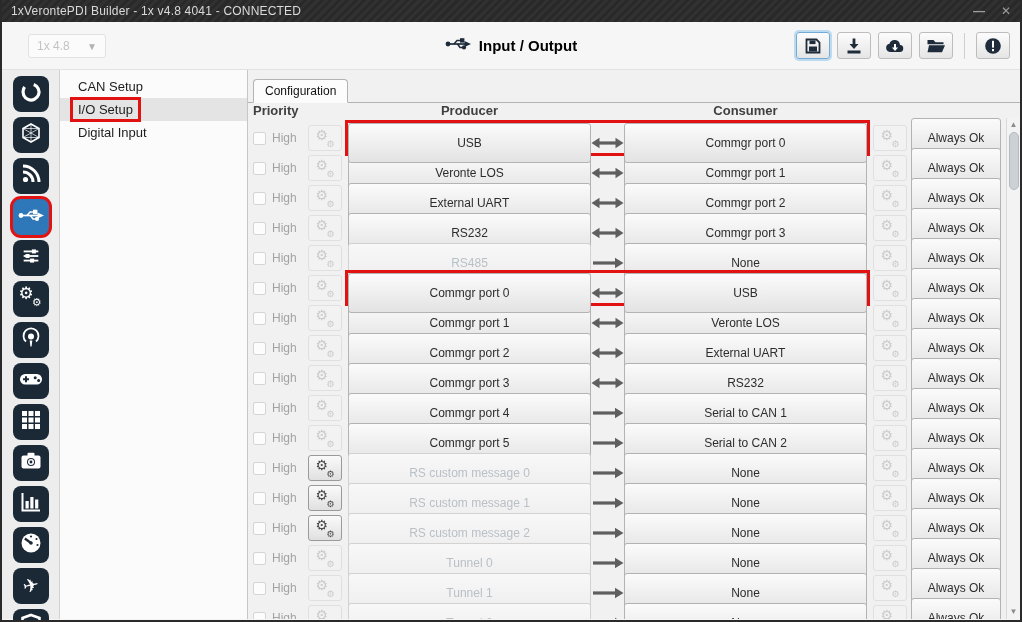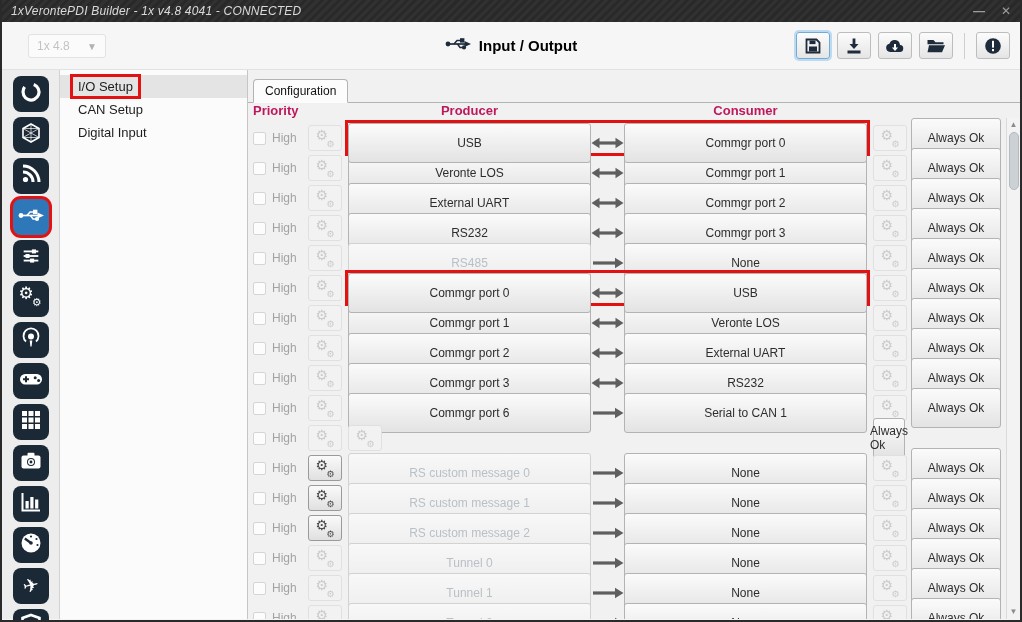--- a/index.html
+++ b/index.html
@@ -11,21 +11,21 @@
   }
   .window {
     width:1022px; height:622px; position:relative; overflow:hidden;
     border:2px solid #2a2a2a; border-top:none; background:#f4f4f4;
   }
   
   .titlebar {
     height:22px;
     background:repeating-linear-gradient(135deg,#313131 0 3px,#292929 3px 6px);
     display:flex; align-items:center; padding:0 9px;
-    color:#dadada; font-size:12px;font-style:italic;
+    color:#dadada; font-size:12px;
   }
   .titlebar .title { flex:1; letter-spacing:0.2px; }
   .titlebar .ctl { color:#9d9d9d; margin-left:16px; font-size:12px; font-weight:bold; cursor:default; }
   
   .toolbar {
     height:48px; background:#f6f6f6; border-bottom:1px solid #e2e2e2;
     position:relative; display:flex; align-items:center; justify-content:center;
   }
   .dropdown {
     position:absolute; left:26px; top:12px; width:78px; height:24px;
@@ -69,21 +69,21 @@
   .tabbar { height:33px; border-bottom:1px solid #b3b3b3; display:flex; align-items:flex-end; padding-left:5px; }
   .tab {
     height:24px; background:#fcfcfc; border:1px solid #b3b3b3; border-bottom:1px solid #fcfcfc;
     border-radius:4px 4px 0 0; font-size:12px; color:#111;
     display:flex; align-items:center; padding:0 11px; margin-bottom:-1px; z-index:2;
   }
   .grid-head, .row {
     display:grid; grid-template-columns:13px 30px 34px 519px 32px 90px;
     column-gap:6px; padding-left:5px; align-items:center;
   }
-  .grid-head { height:15px; font-weight:bold; font-size:13px; color:#be185d; margin-top:0px; }
+  .grid-head { height:15px; font-weight:bold; font-size:13px; color:#404040; margin-top:0px; }
   .gh-priority { grid-column:1/4; }
   .gh-pac { grid-column:4; display:grid; grid-template-columns:243px 33px 243px; }
   .gh-pac .c1 { grid-column:1; text-align:center; }
   .gh-pac .c3 { grid-column:3; text-align:center; }
   .rowswrap { position:absolute; top:48px; left:0; right:14px; bottom:0; overflow:hidden; }
   .row { height:30px; }
   .checkbox { width:13px; height:13px; background:#fcfcfc; border:1px solid #d5d5d5; border-radius:2px; }
   .high { color:#a3a3a3; font-size:12px; }
   .gearbtn {
     width:34px; height:26px; border-radius:3px;
@@ -293,25 +293,25 @@
           <span><span style="font-size:19px;color:#fff;display:inline-block;transform:rotate(-12deg);line-height:1;">✈</span></span>
         </div>
         <div class="tile">
           <span><svg width="22" height="24" viewBox="0 0 22 24">
               <path d="M11 2 L19.5 5 V12 c0 5.2 -3.8 8.6 -8.5 10 C6.3 20.6 2.5 17.2 2.5 12 V5 Z" fill="none" stroke="#fff" stroke-width="2.6"></path>
             </svg></span>
         </div>
       </div>
 
     <div class="nav">
+      <div class="nav-item">
+          <span>CAN Setup</span>
+        </div>
       <div class="nav-item selected">
           <span>I/O Setup</span>
-        </div>
-      <div class="nav-item">
-          <span>CAN Setup</span>
         </div>
       <div class="nav-item">
           <span>Digital Input</span>
         </div>
     </div>
 
     <div class="content">
       <div class="tabbar">
         <div class="tab">Configuration</div>
       </div>
@@ -577,21 +577,21 @@
           <div class="row">
             <div class="checkbox"></div>
             <div class="high">High</div>
             <div class="gearbtn off">
               <span class="cogs">
                 <span class="cog-big">⚙</span>
                 <span class="cog-sm">⚙</span>
               </span>
             </div>
             <div class="pac">
-              <div class="pbtn">Commgr port 6</div>
+              <div class="pbtn">Commgr port 4</div>
               <div class="arrowcell">
                 <svg width="33" height="12" viewBox="0 0 33 12">
                   <path d="M2 6 H25" stroke="#5f5f5f" stroke-width="3.2"></path>
                   <path d="M24 0.7 L32.5 6 L24 11.3 z" fill="#5f5f5f"></path>
                 </svg>
               </div>
               <div class="pbtn">Serial to CAN 1</div>
             </div>
             <div class="gearbtn off">
               <span class="cogs">
@@ -602,20 +602,30 @@
             <div class="okbtn">Always Ok</div>
           </div>
           <div class="row">
             <div class="checkbox"></div>
             <div class="high">High</div>
             <div class="gearbtn off">
               <span class="cogs">
                 <span class="cog-big">⚙</span>
                 <span class="cog-sm">⚙</span>
               </span>
+            </div>
+            <div class="pac">
+              <div class="pbtn">Commgr port 5</div>
+              <div class="arrowcell">
+                <svg width="33" height="12" viewBox="0 0 33 12">
+                  <path d="M2 6 H25" stroke="#5f5f5f" stroke-width="3.2"></path>
+                  <path d="M24 0.7 L32.5 6 L24 11.3 z" fill="#5f5f5f"></path>
+                </svg>
+              </div>
+              <div class="pbtn">Serial to CAN 2</div>
             </div>
             <div class="gearbtn off">
               <span class="cogs">
                 <span class="cog-big">⚙</span>
                 <span class="cog-sm">⚙</span>
               </span>
             </div>
             <div class="okbtn">Always Ok</div>
           </div>
           <div class="row">

